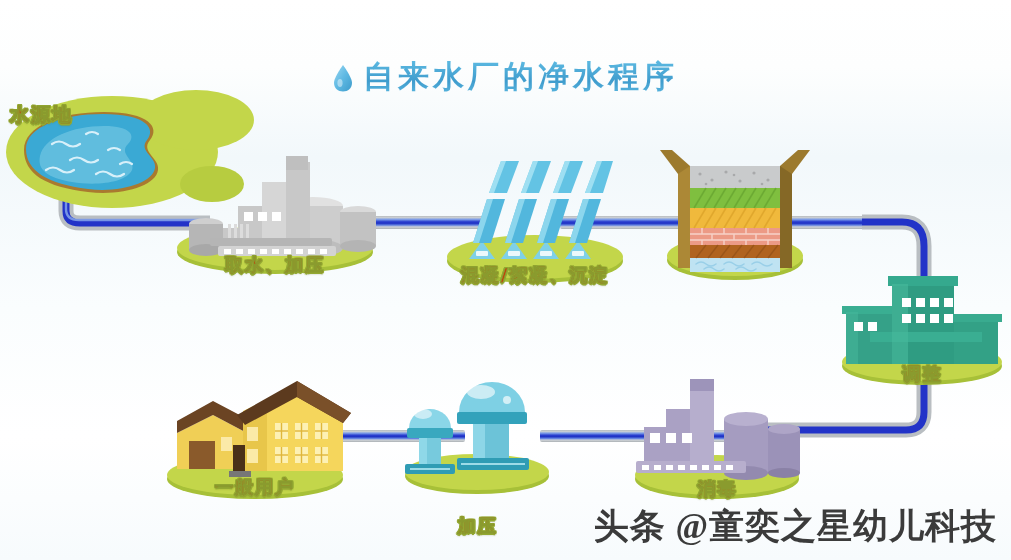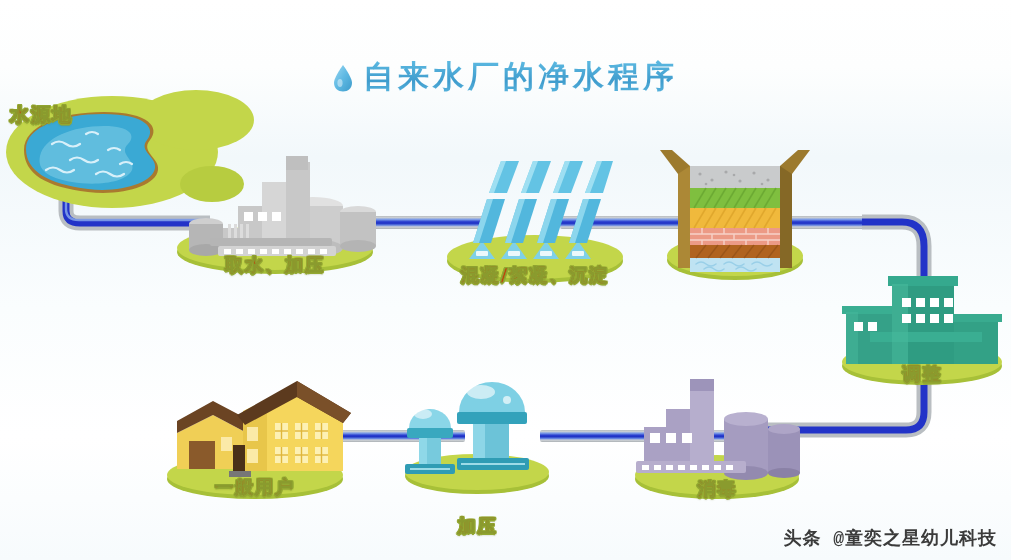--- a/index.html
+++ b/index.html
@@ -53,23 +53,23 @@
     border-radius:2px;
   }
   .pipe-h.thin{height:12px;}
 
   
   svg{overflow:visible;}
 
   
   .watermark{
     position:absolute;right:14px;bottom:10px;
-    font-size:18px;font-weight:bold;color:#2b2b2b;
+    font-size:35px;font-weight:bold;color:#2b2b2b;
     letter-spacing:1px;opacity:.92;
-    font-family:Liberation Mono, monospace;
+    font-family:Liberation Serif, serif;
     z-index:60;
   }
 
   
   #lake-group{left:0px;top:90px;width:250px;height:120px;}
 </style>
 </head>
 <body>
 
 <div class="stage">

